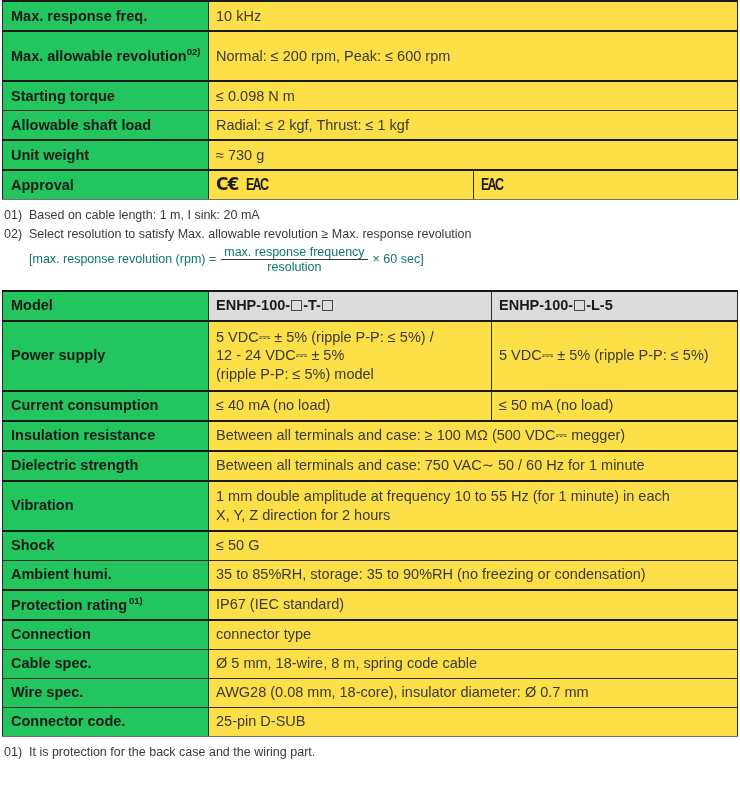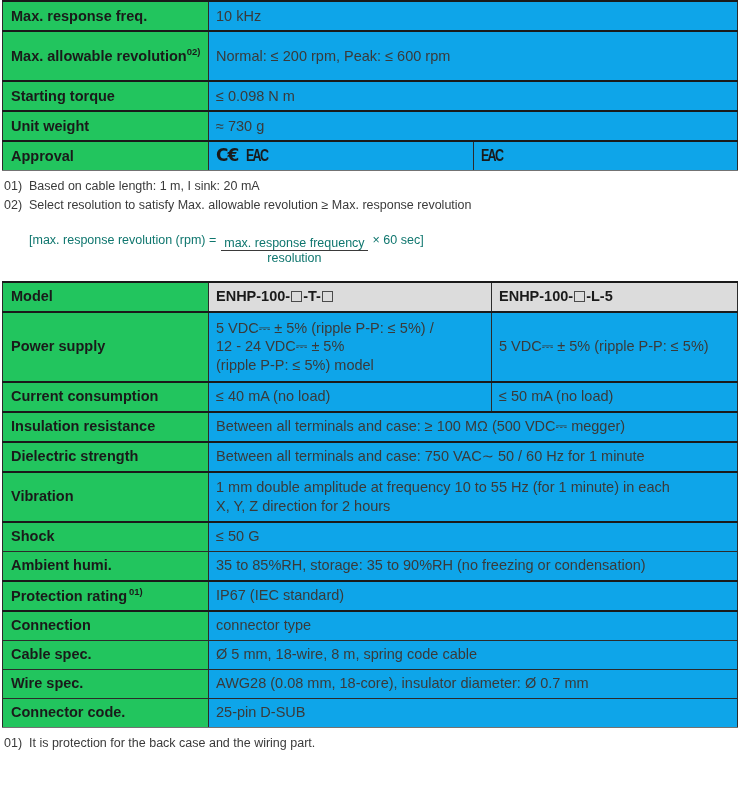--- a/index.html
+++ b/index.html
@@ -26,21 +26,21 @@
     margin: 0 2px;
     border-collapse: collapse;
     table-layout: fixed;
   }
   table.spec td {
     border: 1px solid #2b2b2b;
     padding: 3px 7px;
     font-size: 14.5px;
     line-height: 1.28;
     vertical-align: middle;
-    background: #0ea5e9;
+    background: #fde047;
     color: #3a3a3a;
   }
   table.spec td.label {
     background: #22c55e;
     color: #1a1a1a;
     font-weight: bold;
     font-size: 14.5px;
     width: 190px;
     padding-left: 8px;
   }
@@ -129,21 +129,20 @@
   .frac {
     display: inline-flex;
     flex-direction: column;
     text-align: center;
     margin: 0 5px;
     line-height: 1.12;
   }
   .frac .num {
     border-bottom: 1.3px solid #3a3a3a;
     padding: 0 3px 0px 3px;
-    margin-top: 20px;
   }
   .frac .den {
     padding: 0px 3px 0 3px;
   }
   .gap-1 { height: 16px; }
 </style>
 </head>
 <body>
 
 <div class="page">
@@ -160,20 +159,24 @@
           <span>Max. allowable revolution</span><span class="sup">02)</span>
         </td>
         <td colspan="2">Normal: ≤ 200 rpm, Peak: ≤ 600 rpm</td>
       </tr>
 
       <tr class="thick-top">
         <td class="label" style="height:22px;">Starting torque</td>
         <td colspan="2">≤ 0.098 N m</td>
       </tr>
 
+      <tr>
+        <td class="label" style="height:22px;">Allowable shaft load</td>
+        <td colspan="2">Radial: ≤ 2 kgf, Thrust: ≤ 1 kgf</td>
+      </tr>
 
       <tr class="thick-top">
         <td class="label" style="height:22px;">Unit weight</td>
         <td colspan="2">≈ 730 g</td>
       </tr>
 
       <tr class="thick-top thick-bot">
         <td class="label" style="height:22px;">Approval</td>
         <td style="width:268px;">
           <span class="approval-inner">

